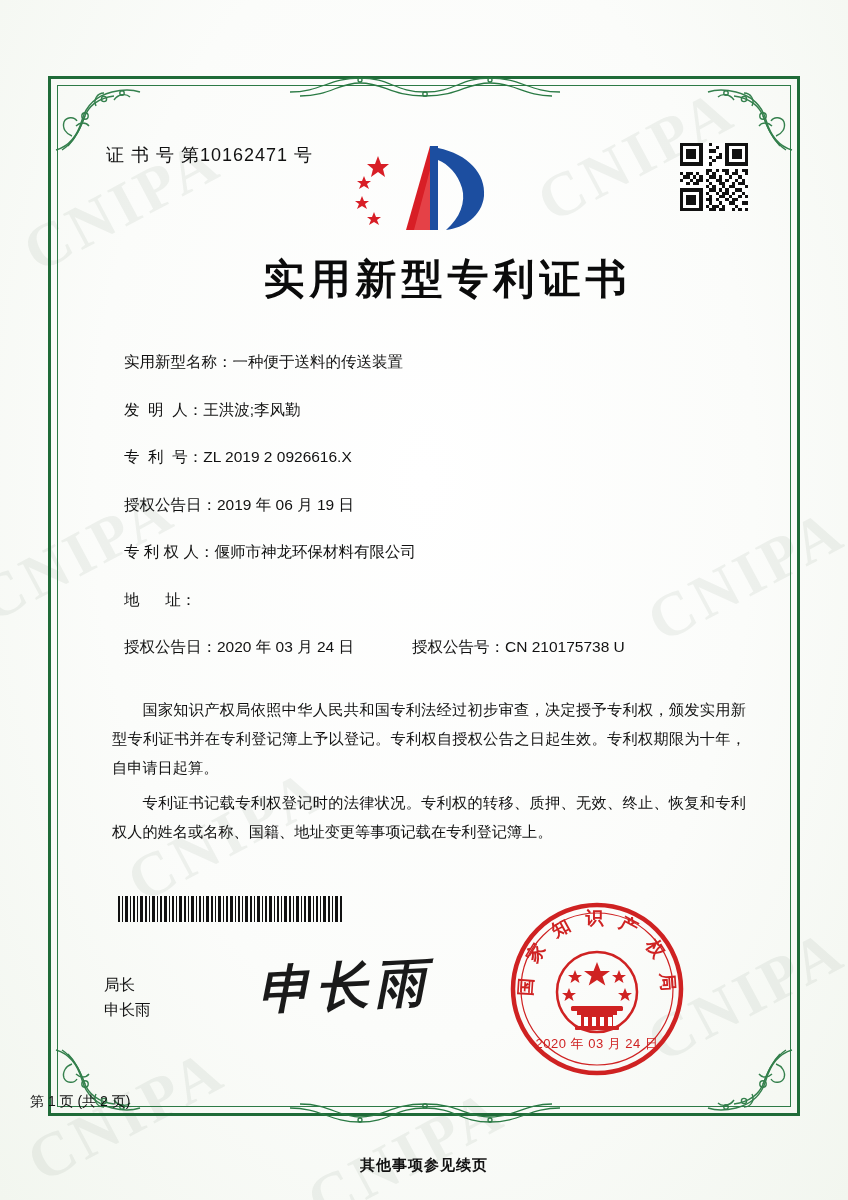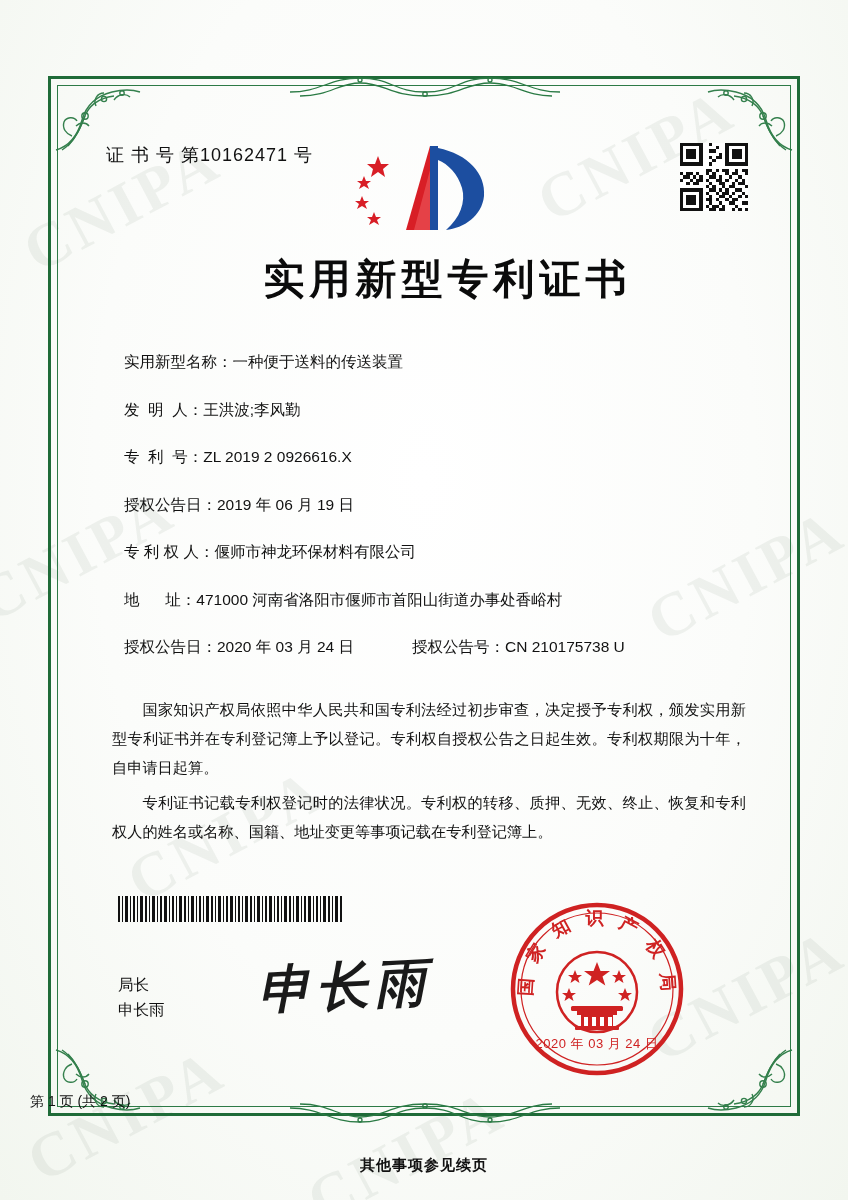--- a/index.html
+++ b/index.html
@@ -180,21 +180,21 @@
     position: absolute;
     left: 118px;
     top: 896px;
     width: 225px;
     height: 26px;
   }
 
   
   .sig-label {
     position: absolute;
-    left: 118px;
+    left: 104px;
     top: 972px;
     font-size: 15.5px;
     line-height: 25px;
     color: #111;
     font-family: "Liberation Sans", sans-serif;
   }
   .sig-script {
     position: absolute;
     left: 258px;
     top: 952px;
@@ -485,21 +485,20 @@
     <div class="field-row">
       <span class="field-label">授权公告日：</span>
       <span class="field-value">2019 年 06 月 19 日</span>
     </div>
     <div class="field-row">
       <span class="field-label">专 利 权 人：</span>
       <span class="field-value">偃师市神龙环保材料有限公司</span>
     </div>
     <div class="field-row">
       <span class="field-label">地      址：</span>
-      <span class="field-value">471000 河南省洛阳市偃师市首阳山街道办事处香峪村</span>
     </div>
     <div class="field-row inline-two">
       <span class="field-label">授权公告日：</span>
       <span class="field-value">2020 年 03 月 24 日</span>
       <span class="second-label">授权公告号：</span>
       <span class="field-value">CN 210175738 U</span>
     </div>
   </div>
 
   <div class="paras">

